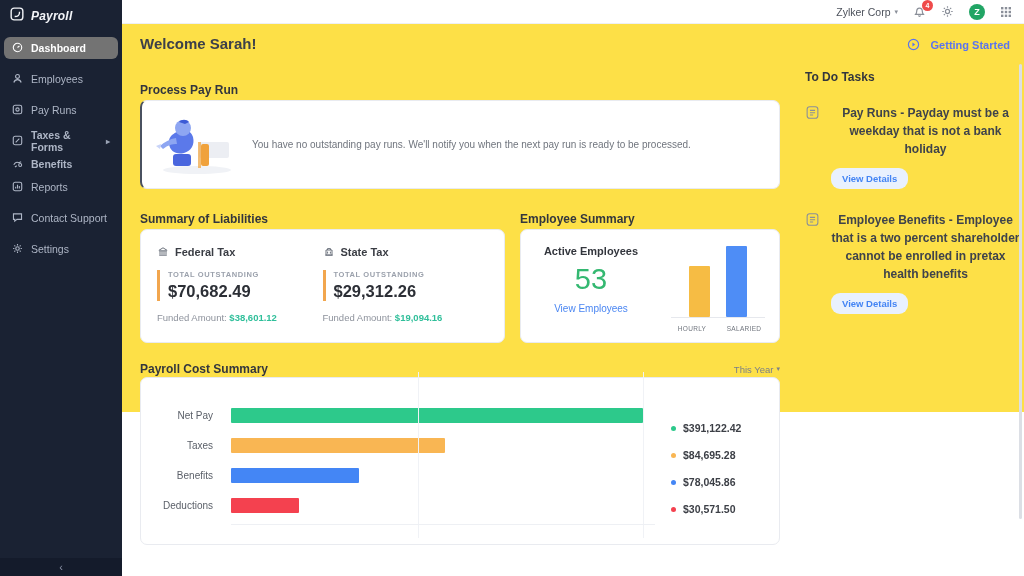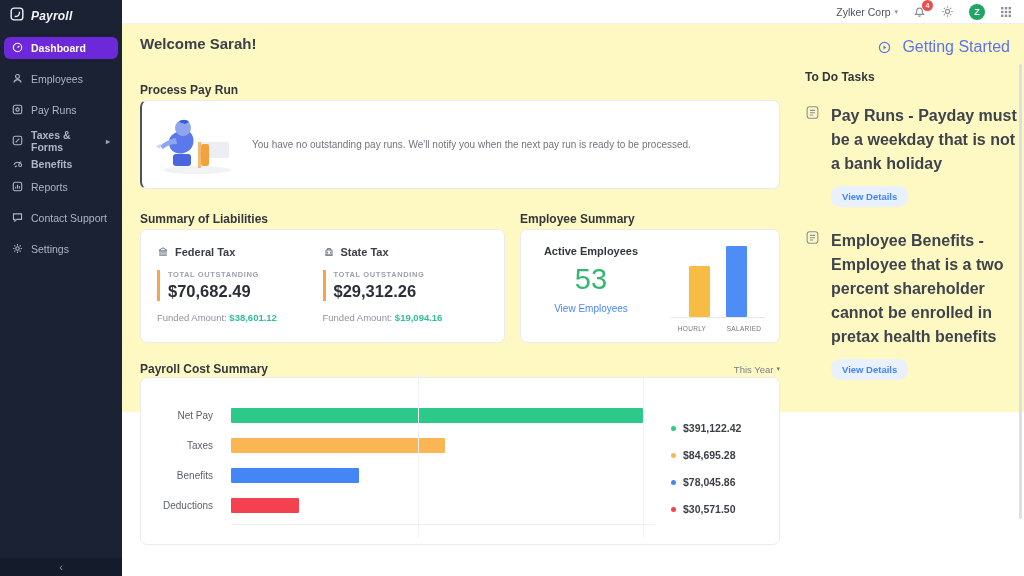--- a/index.html
+++ b/index.html
@@ -8,45 +8,45 @@
   .app { position:relative; width:1024px; height:576px; display:flex; }
 
   
   .sidebar { position:relative; width:122px; height:576px; background:#1a2233; flex:0 0 122px; }
   .logo-row { display:flex; align-items:center; gap:7px; padding:7px 10px 6px 10px; color:#f2f4f8; }
   .logo-row .logo-text { font-size:12px; font-weight:bold; letter-spacing:.2px;font-style:italic; }
   .nav { padding:6px 4px 0 4px; }
   .nav-item { display:flex; align-items:center; gap:8px; height:22px; padding:0 8px;
     color:#aeb6c6; font-size:10.5px; border-radius:6px; cursor:pointer; margin-bottom:9px; }
   .nav-item.tight { margin-bottom:1px;font-weight:bold; }
-  .nav-item.active { background:#6d28d9; color:#ffffff; font-weight:bold; }
+  .nav-item.active { background:#737373; color:#ffffff; font-weight:bold; }
   .nav-item svg { flex:0 0 auto; }
   .nav-item .spacer { flex:1; }
   .nav-chevron { font-size:8px; color:#9aa3b5; }
   .sidebar-bottom { position:absolute; left:0; right:0; bottom:0; height:18px; background:#141b2b;
     display:flex; align-items:center; justify-content:center; color:#8b93a7; font-size:11px; cursor:pointer; }
 
   
-  .main { position:relative; flex:1; height:412px; background:#fef9c3; }
+  .main { position:relative; flex:1; height:412px; background:#fde047; }
 
   .topbar { position:absolute; top:0; left:0; right:0; height:24px; background:#fff;
     border-bottom:1px solid #eef0f4; display:flex; align-items:center; justify-content:flex-end;
     gap:15px; padding-right:12px; }
   .org { display:flex; align-items:center; gap:4px; font-size:10.5px; color:#4d525c; cursor:pointer; }
   .org .caret { font-size:7px; color:#8a8f99; }
   .icon-btn { position:relative; display:flex; align-items:center; cursor:pointer; color:#8a8f99; }
   .badge { position:absolute; top:-5px; right:-7px; min-width:11px; height:11px; padding:0 2px;
     background:#ef4b4b; color:#fff; border-radius:6px; font-size:7px; font-weight:bold;
     display:flex; align-items:center; justify-content:center; }
   .avatar { width:16px; height:16px; border-radius:50%; background:#21a565; color:#fff;
     font-size:9px; font-weight:bold; display:flex; align-items:center; justify-content:center; cursor:pointer; }
 
   .welcome { position:absolute; top:35px; left:18px; font-size:15px; font-weight:bold; color:#3c4049; }
   .getting-started { position:absolute; top:38px; right:14px; display:flex; align-items:center; gap:11px;
-    color:#5b74ee; font-size:16px; cursor:pointer; }
+    color:#5b74ee; font-size:11px; cursor:pointer;font-weight:bold; }
 
   .section-title { font-size:12px; font-weight:bold; color:#33363d; }
   .card { background:#fff; border:1px solid #e9ebf0; border-radius:7px; }
 
   
   .ppr-title { position:absolute; top:83px; left:18px; }
   .ppr-card { position:absolute; top:100px; left:18px; width:640px; height:89px;
     border-left:2px solid #4a5160; display:flex; align-items:center; }
   .ppr-illu { flex:0 0 110px; display:flex; justify-content:center; }
   .ppr-text .t { font-size:11.5px; font-weight:bold; color:#32353c; margin-bottom:6px; }
@@ -95,21 +95,21 @@
   .pcs-legend { position:absolute; top:44px; left:530px; }
   .pcs-leg-item { display:flex; align-items:center; gap:7px; margin-bottom:15px; }
   .pcs-leg-dot { width:5px; height:5px; border-radius:50%; }
   .pcs-leg-val { font-size:10.5px; font-weight:bold; color:#3c3f46; }
 
   
   .todo { position:absolute; left:683px; top:70px; width:215px; }
   .todo-title { margin-bottom:20px; }
   .todo-item { display:flex; gap:10px; margin-bottom:22px; }
   .todo-icon { flex:0 0 16px; color:#8a8f99; padding-top:1px; }
-  .todo-text { font-size:16px; font-weight:bold; color:#3f434b; line-height:1.5; margin-bottom:10px; }
+  .todo-text { font-size:12px; font-weight:bold; color:#3f434b; line-height:1.5; margin-bottom:10px;text-align:center; }
   .view-details { display:inline-block; background:#e9f1fe; color:#4384f4; font-size:9.5px;
     font-weight:bold; padding:5px 11px; border-radius:9px; border:none; cursor:pointer;
     font-family:"Liberation Sans", sans-serif; }
 
   .scrollbar { position:absolute; right:2px; top:64px; width:3px; height:455px; background:#dcdfe5; border-radius:2px; }
 </style>
 </head>
 <body>
 
 <div class="app">

